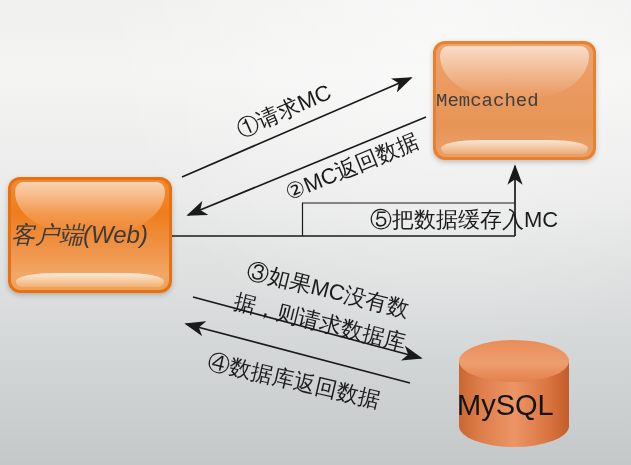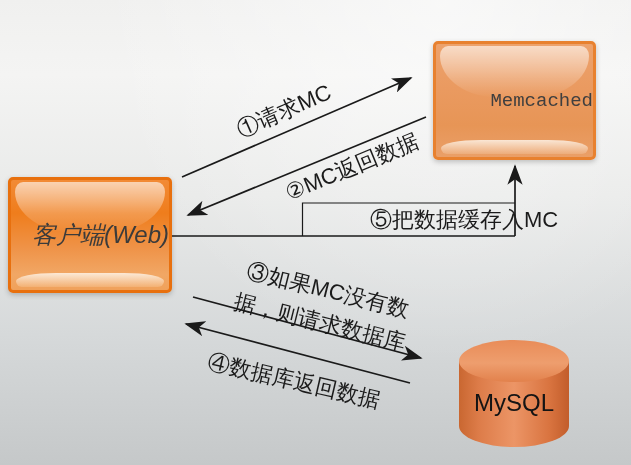--- a/index.html
+++ b/index.html
@@ -7,22 +7,22 @@
     position:relative;width:631px;height:465px;overflow:hidden;
     background:
       radial-gradient(ellipse at 70% 0%, rgba(255,255,255,.55), rgba(255,255,255,0) 55%),
       linear-gradient(180deg,#f0f0ef 0%,#f4f4f3 16%,#e9eae9 42%,#d6d9da 72%,#c5c8c9 100%);
     font-family:"Liberation Sans",sans-serif;
   }
   svg.edges{position:absolute;left:0;top:0;width:631px;height:465px;pointer-events:none;}
 
   
   .node{
-    position:absolute;box-sizing:border-box;border-radius:5px;overflow:hidden;
-    display:flex;align-items:center;justify-content:flex-end;
+    position:absolute;box-sizing:border-box;border-radius:12px;overflow:hidden;
+    display:flex;align-items:center;justify-content:flex-start;
     box-shadow:0 2px 5px rgba(40,40,40,.25);
   }
   .node::before{ 
     content:"";position:absolute;left:4px;right:4px;top:2px;height:46%;
     border-radius:10px 10px 50% 50% / 12px 12px 100% 100%;
     background:linear-gradient(180deg,rgba(255,255,255,.62) 0%,rgba(255,255,255,.22) 62%,rgba(255,255,255,0) 100%);
   }
   .node::after{ 
     content:"";position:absolute;left:5px;right:5px;bottom:3px;height:14px;
     border-radius:45% 45% 10px 10px / 95% 95% 10px 10px;
@@ -42,22 +42,22 @@
     border:3px solid #e8812f;
     background:linear-gradient(180deg,#eda26c 0%,#ea9a60 40%,#e79556 72%,#ea9f68 100%);
   }
   .node-memcached .node-label{
     position:relative;z-index:2;font-family:"Liberation Mono",monospace;
     font-size:19px;color:#3f3f3f;white-space:nowrap;
   }
   
   .cylinder{position:absolute;left:457px;top:339px;width:114px;height:110px;}
   .mysql-label{
-    position:absolute;left:457px;top:389px;width:114px;text-align:center;
-    font-size:24px;color:#141414;white-space:nowrap;
+    position:absolute;left:457px;top:389px;width:114px;text-align:left;
+    font-size:29px;color:#141414;white-space:nowrap;
   }
 
   
   .edge-label{
     position:absolute;transform:translate(-50%,-50%);
     font-size:22px;color:#1b1b1b;white-space:nowrap;line-height:1.25;
   }
   .edge-label-1{left:284px;top:111px;transform:translate(-50%,-50%) rotate(-23.5deg);}
   .edge-label-2{left:352px;top:167px;transform:translate(-50%,-50%) rotate(-22.5deg);}
   .edge-label-3{left:324px;top:306px;transform:translate(-50%,-50%) rotate(14deg);

